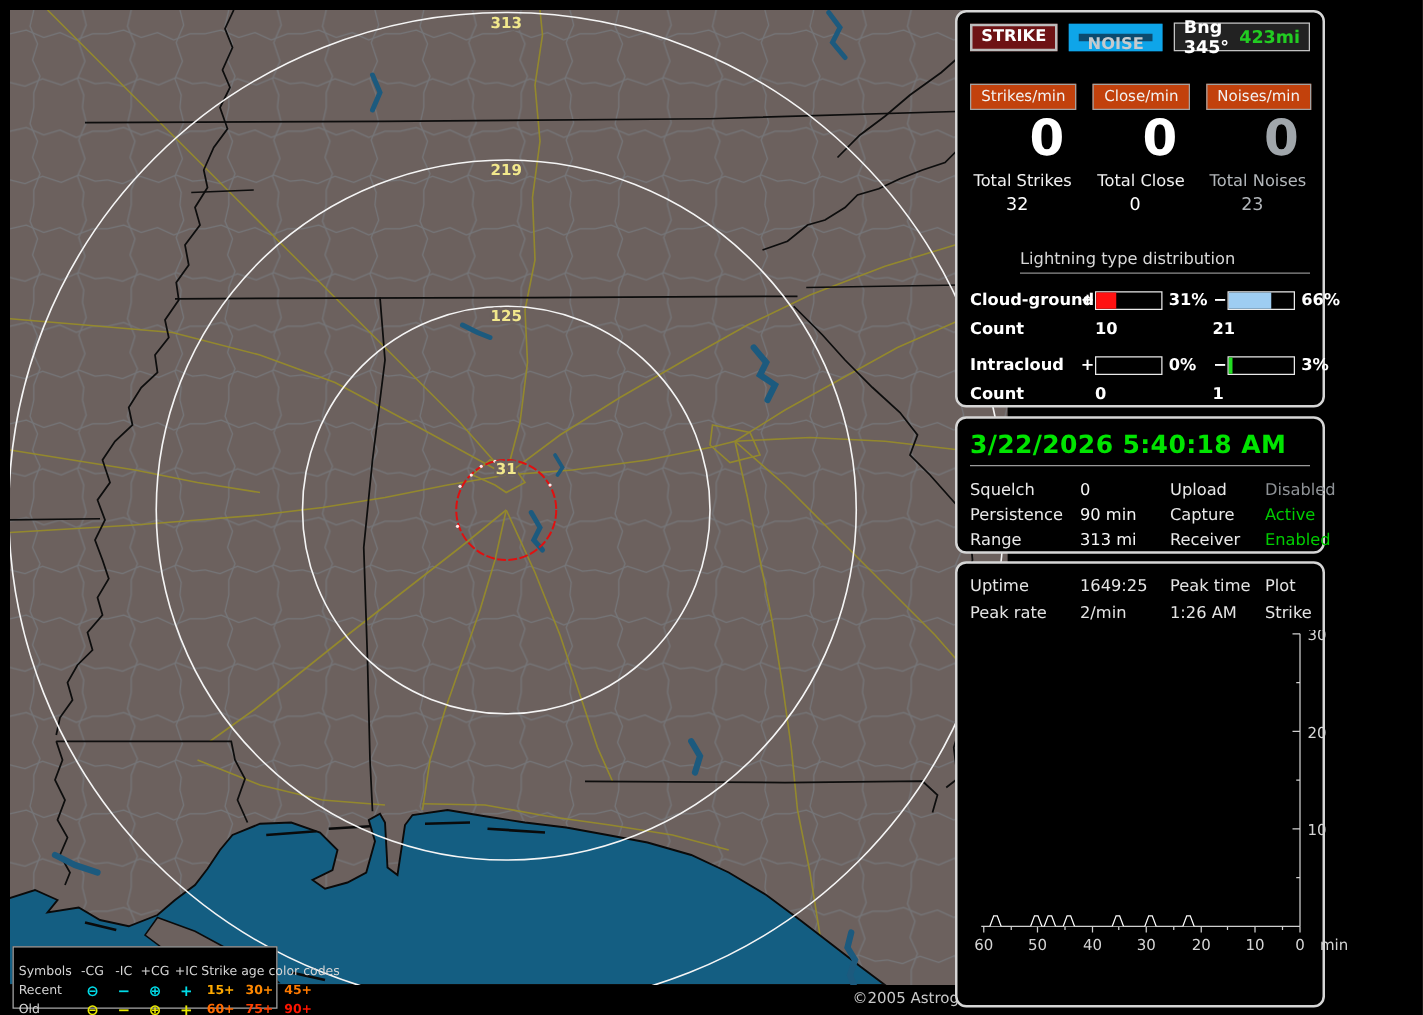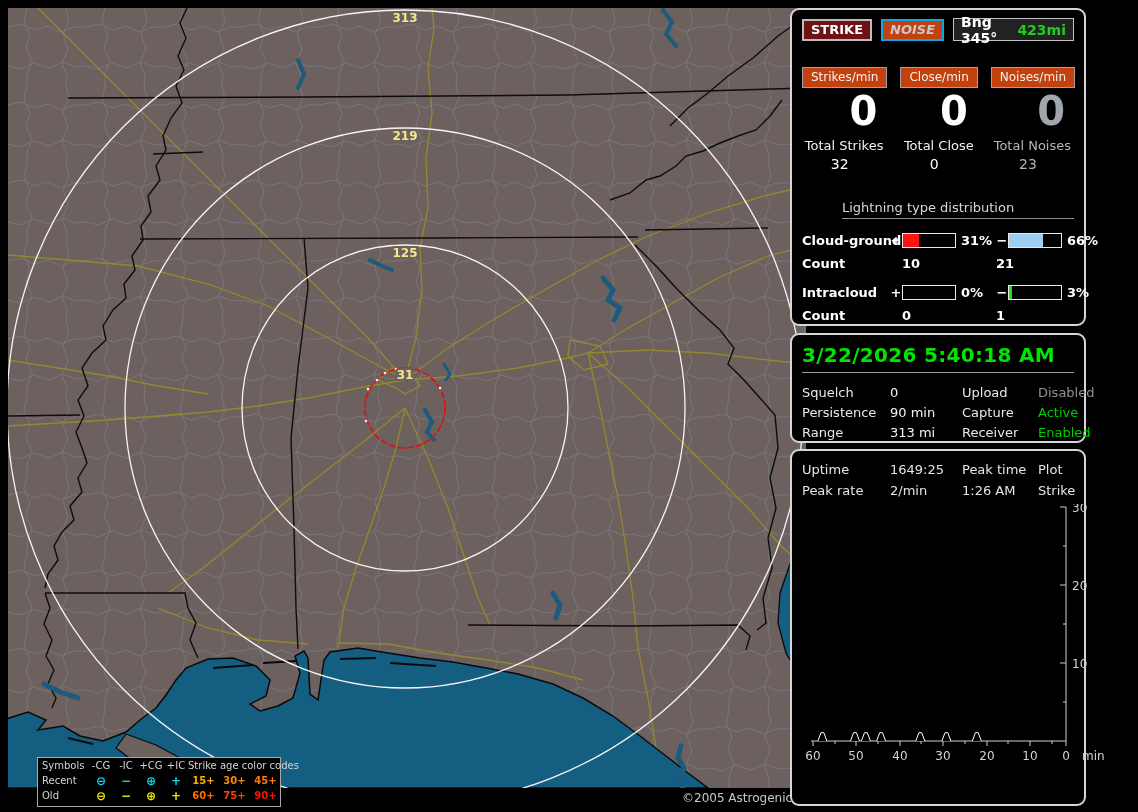--- a/index.html
+++ b/index.html
@@ -2,41 +2,41 @@
 <html><head>
 <meta charset="utf-8">
 <style>
   html,body{margin:0;padding:0;background:#000;}
   body{width:1138px;height:812px;position:relative;overflow:hidden;
        font-family:"DejaVu Sans","Liberation Sans",sans-serif;color:#e8e8e8;}
   
   .map-wrap{position:absolute;left:8px;top:8px;width:798px;height:780px;background:#6c615e;}
   .map-wrap svg{display:block;}
   
-  .legend{position:absolute;left:10px;top:757px;width:244px;height:50px;background:#000;
+  .legend{position:absolute;left:10px;top:757px;width:212px;height:50px;background:#000;
           border:1px solid #a8a8a8;font-size:10px;color:#d4d4d4;box-sizing:border-box;
           display:grid;grid-template-columns:46px 26px 24px 26px 24px 31px 31px 31px;
-          grid-auto-rows:15px;align-items:center;padding:0 0 0 4px;line-height:1;margin-left:27px;}
+          grid-auto-rows:15px;align-items:center;padding:12px 0 0 4px;line-height:1;}
   .legend .hdr{white-space:nowrap;}
   .legend .age-hdr{grid-column:span 3;white-space:nowrap;}
   .legend .sym{font-size:12px;font-weight:bold;text-align:center;}
   .legend .age{font-weight:bold;text-align:center;}
   
   .copyright{position:absolute;left:682px;top:791px;font-size:12px;color:#c8c8c8;}
   
-  .pbox{position:absolute;left:790px;width:296px;background:#000;border:2px solid #d6d6d6;
+  .pbox{position:absolute;left:764px;width:296px;background:#000;border:2px solid #d6d6d6;
         border-radius:9px;box-sizing:border-box;padding:8px 10px;}
   .box1{top:8px;height:318px;}
   .box2{top:333px;height:110px;}
   .box3{top:449px;height:357px;}
   .btnrow{display:flex;align-items:center;gap:9px;}
   .tbtn{height:22px;line-height:18px;padding:0 7px;font-size:13px;font-weight:bold;
         text-align:center;box-sizing:border-box;cursor:pointer;}
   .strike-btn{background:#6e1315;border:2px solid #bcbcbc;color:#fff;}
-  .noise-btn{background:#c2410c;border:2px solid #0ea5e9;color:#c6cacd;font-style:italic;}
+  .noise-btn{background:#0c4a6e;border:8px solid #0ea5e9;color:#c6cacd;}
   .bng{margin-left:auto;width:140px;height:23px;background:#222;border:1px solid #c2c2c2;
        display:flex;align-items:center;justify-content:space-between;padding:0 7px;box-sizing:border-box;}
   .bng .b1{color:#fff;font-weight:bold;font-size:14px;}
   .bng .b2{color:#22cc22;font-weight:bold;font-size:14px;}
   .counters{margin-top:25px;display:grid;grid-template-columns:1fr 1fr 1fr;column-gap:13px;}
   .chip{display:inline-block;background:#c2410c;border:1px solid #a2a2a2;color:#f2f2f2;
         font-size:12px;padding:2px 8px 3px;}
   .bigzero{font-size:40px;font-weight:bold;color:#fff;text-align:right;padding-right:10px;
            line-height:1.05;margin-top:2px;}
   .totlabel{font-size:13px;color:#f0f0f0;text-align:right;padding-right:4px;margin-top:6px;white-space:nowrap;}

